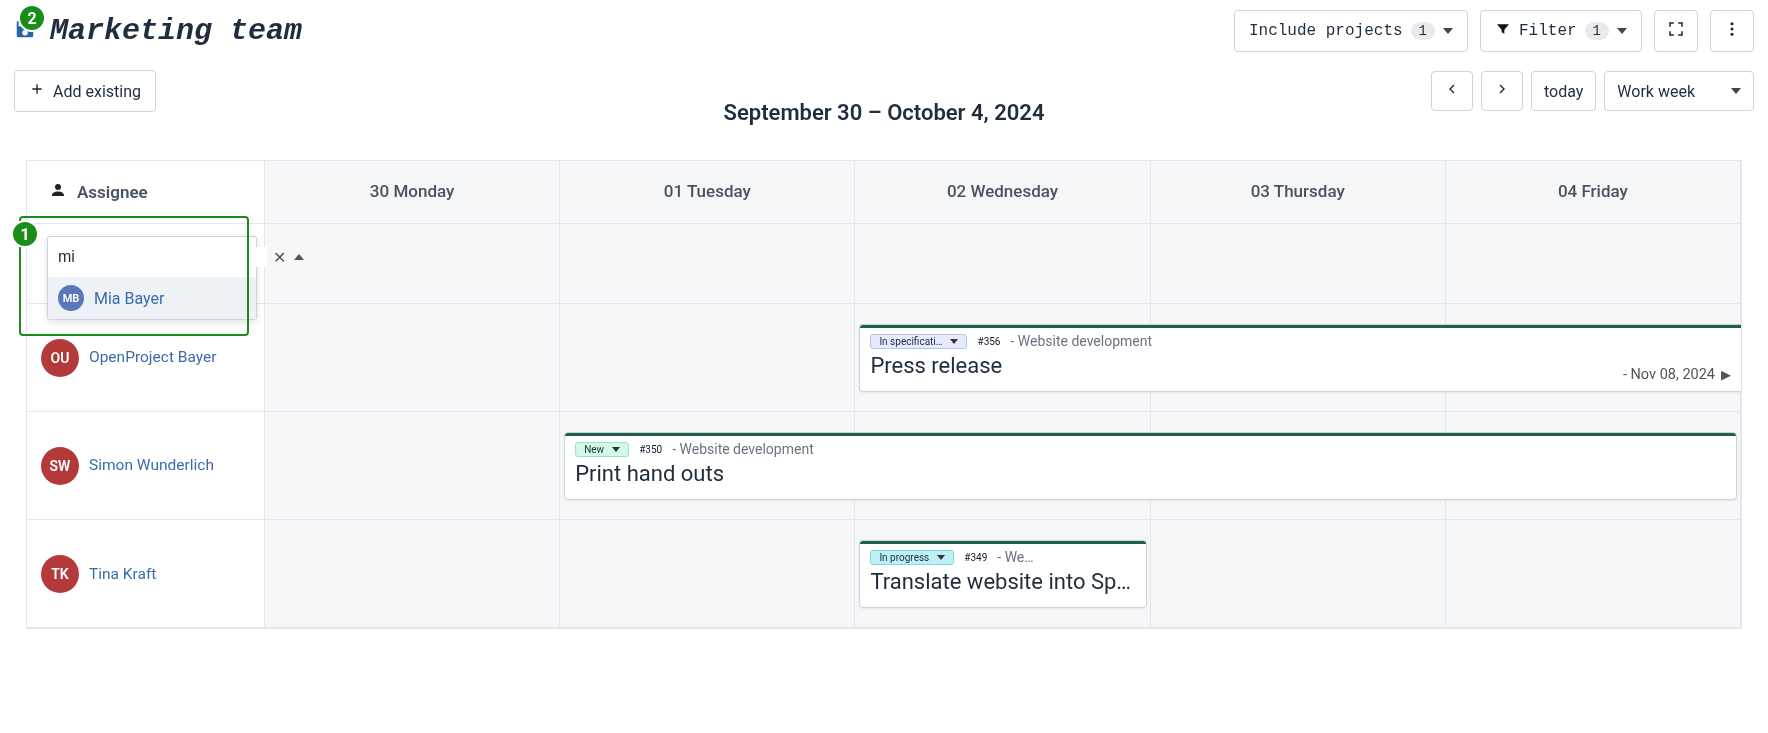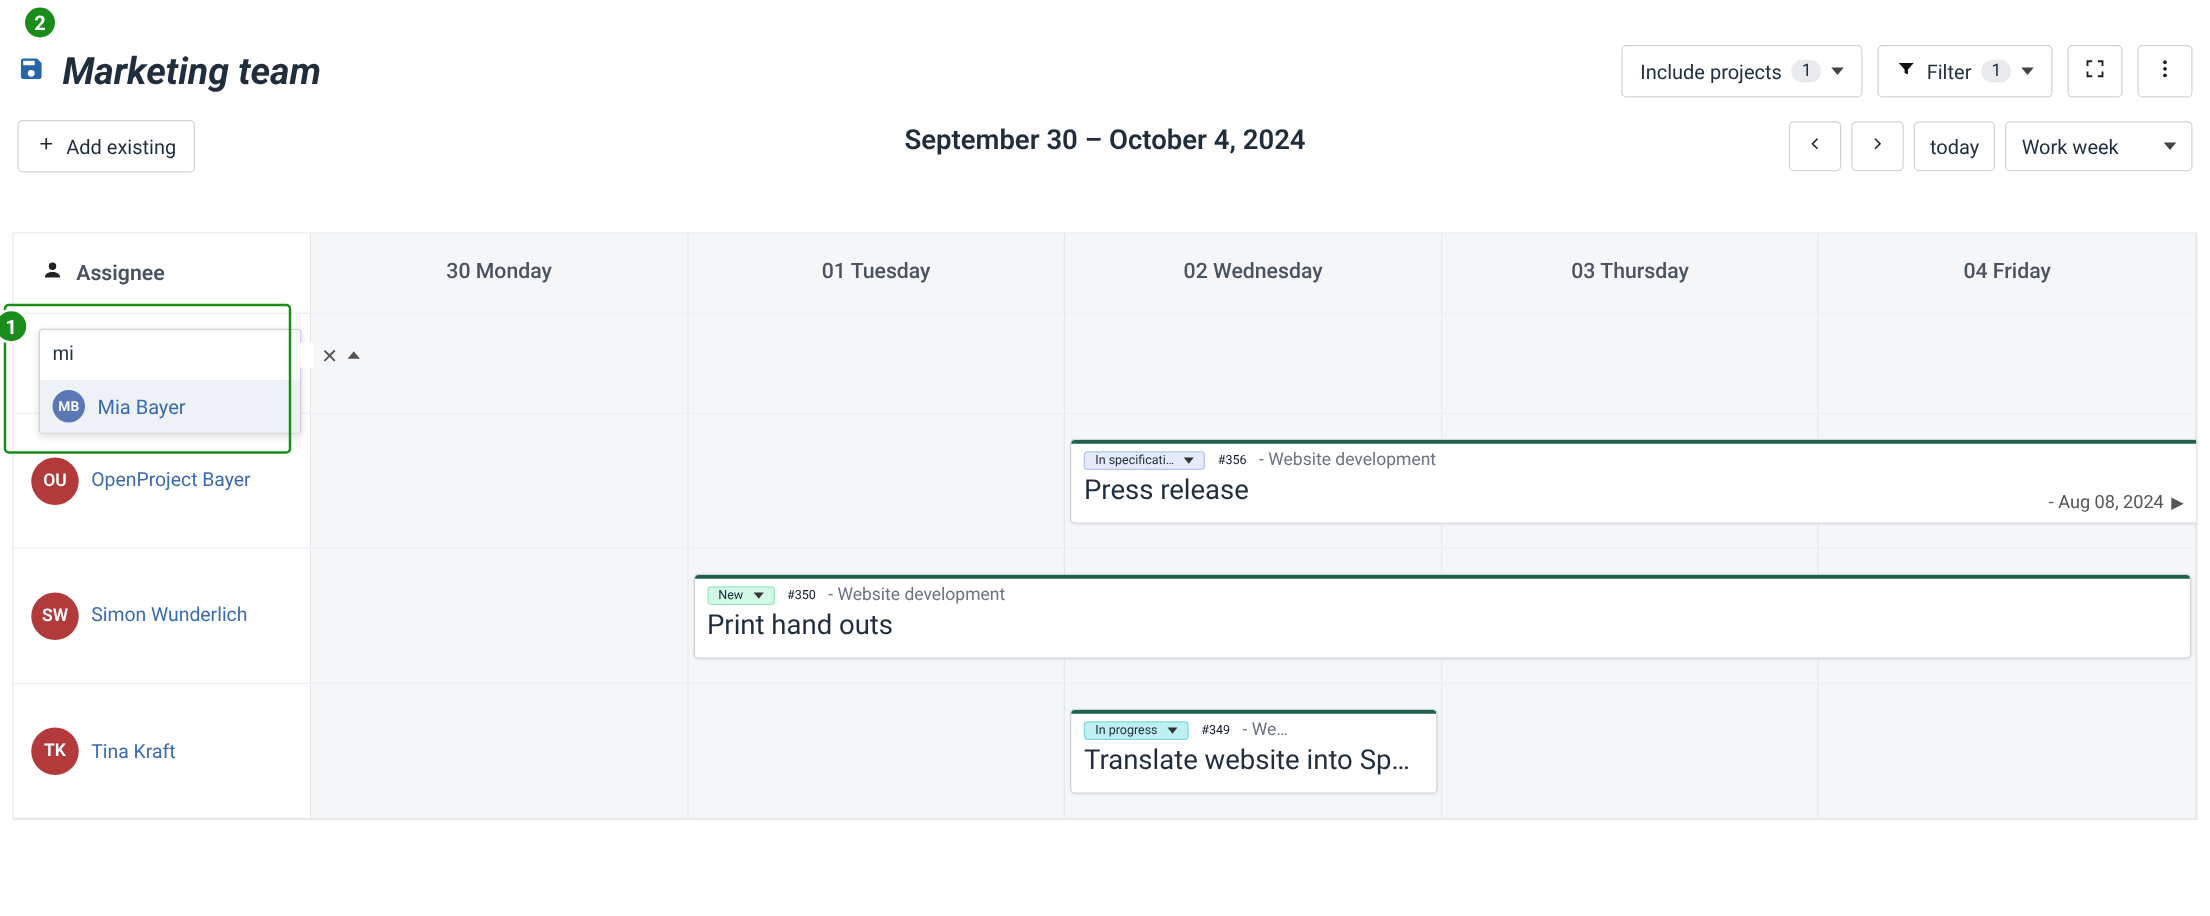--- a/index.html
+++ b/index.html
@@ -26,21 +26,22 @@
     color: var(--text);
     background: #fff;
     width: 1768px;
     position: relative;
   }
   
   .page-header {
     display: flex;
     align-items: center;
     justify-content: space-between;
-    padding: 36px 14px 18px 14px;
+    padding: 10px 14px 18px 14px;
+    font-family: Liberation Mono, monospace;
   }
   .page-title-wrap {
     display: flex;
     align-items: center;
     gap: 14px;
   }
   .page-title {
     font-size: 30px;
     font-weight: 700;
     font-style: italic;
@@ -84,21 +85,21 @@
     font-weight: 600;
     top: 100px;
     white-space: nowrap;
   }
   .nav-btns { display: flex; gap: 8px; align-items: flex-start; }
 
   
   .planner {
     border: 1px solid var(--border-light);
     border-top: 1px solid var(--border-light);
-    margin: 10px;
+    margin: 26px;
     margin-top: 32px;
   }
   .planner-header {
     display: grid;
     grid-template-columns: 238px repeat(5, 1fr);
     border-bottom: 1px solid var(--border-light);
   }
   .planner-header > div {
     padding: 20px 10px;
     text-align: center;
@@ -417,21 +418,21 @@
         <div class="task-meta">
           <span class="status-chip" style="border-color:var(--status-spec);background:var(--status-spec-bg);max-width:120px;overflow:hidden;text-overflow:ellipsis">
             <span>In specificati…</span>
               <span class="tri-down"></span>
           </span>
           <span class="task-ref">#356</span>
           <span class="task-project">- <span>Website development</span></span>
         </div>
         <div class="task-title">Press release</div>
         <div class="task-tail">
-          <span>- Aug 08, 2024</span>
+          <span>- Nov 08, 2024</span>
           <span class="arrow-r">▶</span>
         </div>
       </div>
     </div>
 
     <div class="planner-row tall">
       <div class="planner-cell assignee-cell">
         <span class="avatar" style="background:var(--red-av)">
             <span>SW</span>
           </span>

